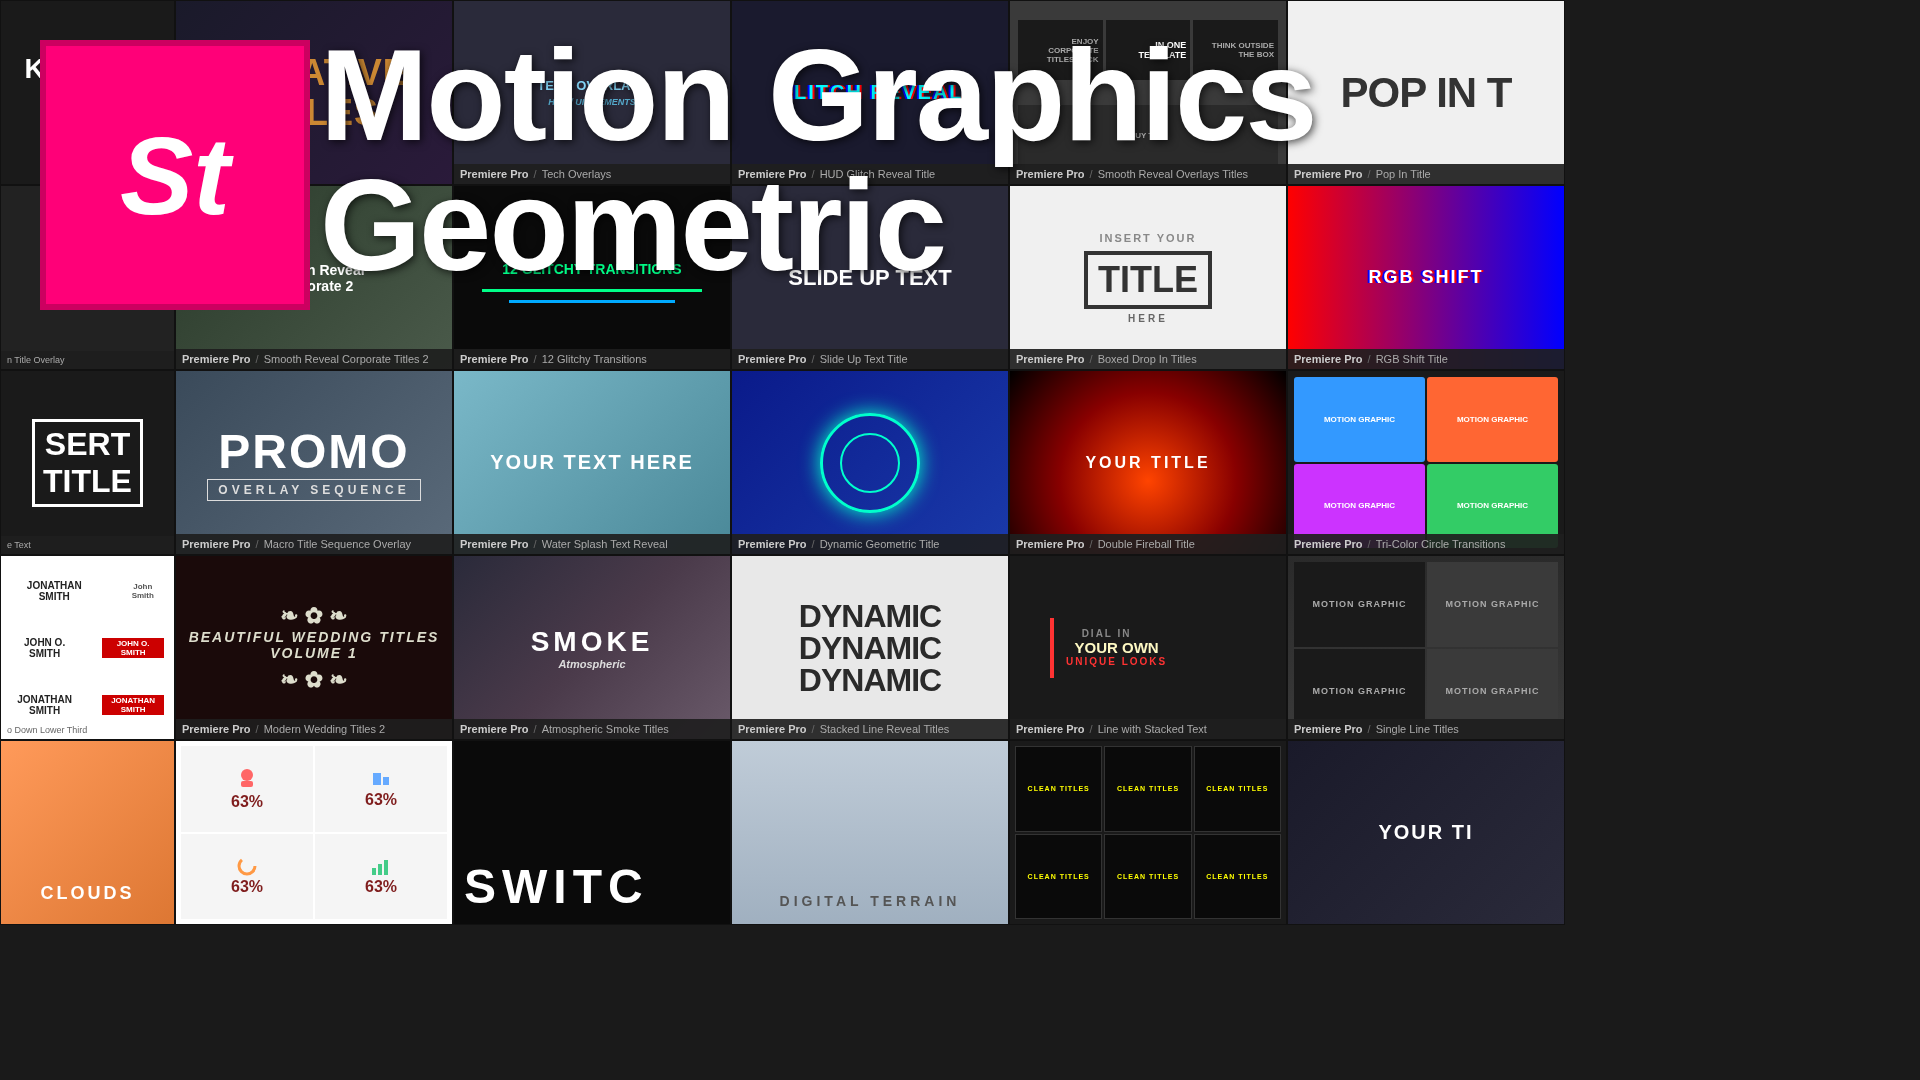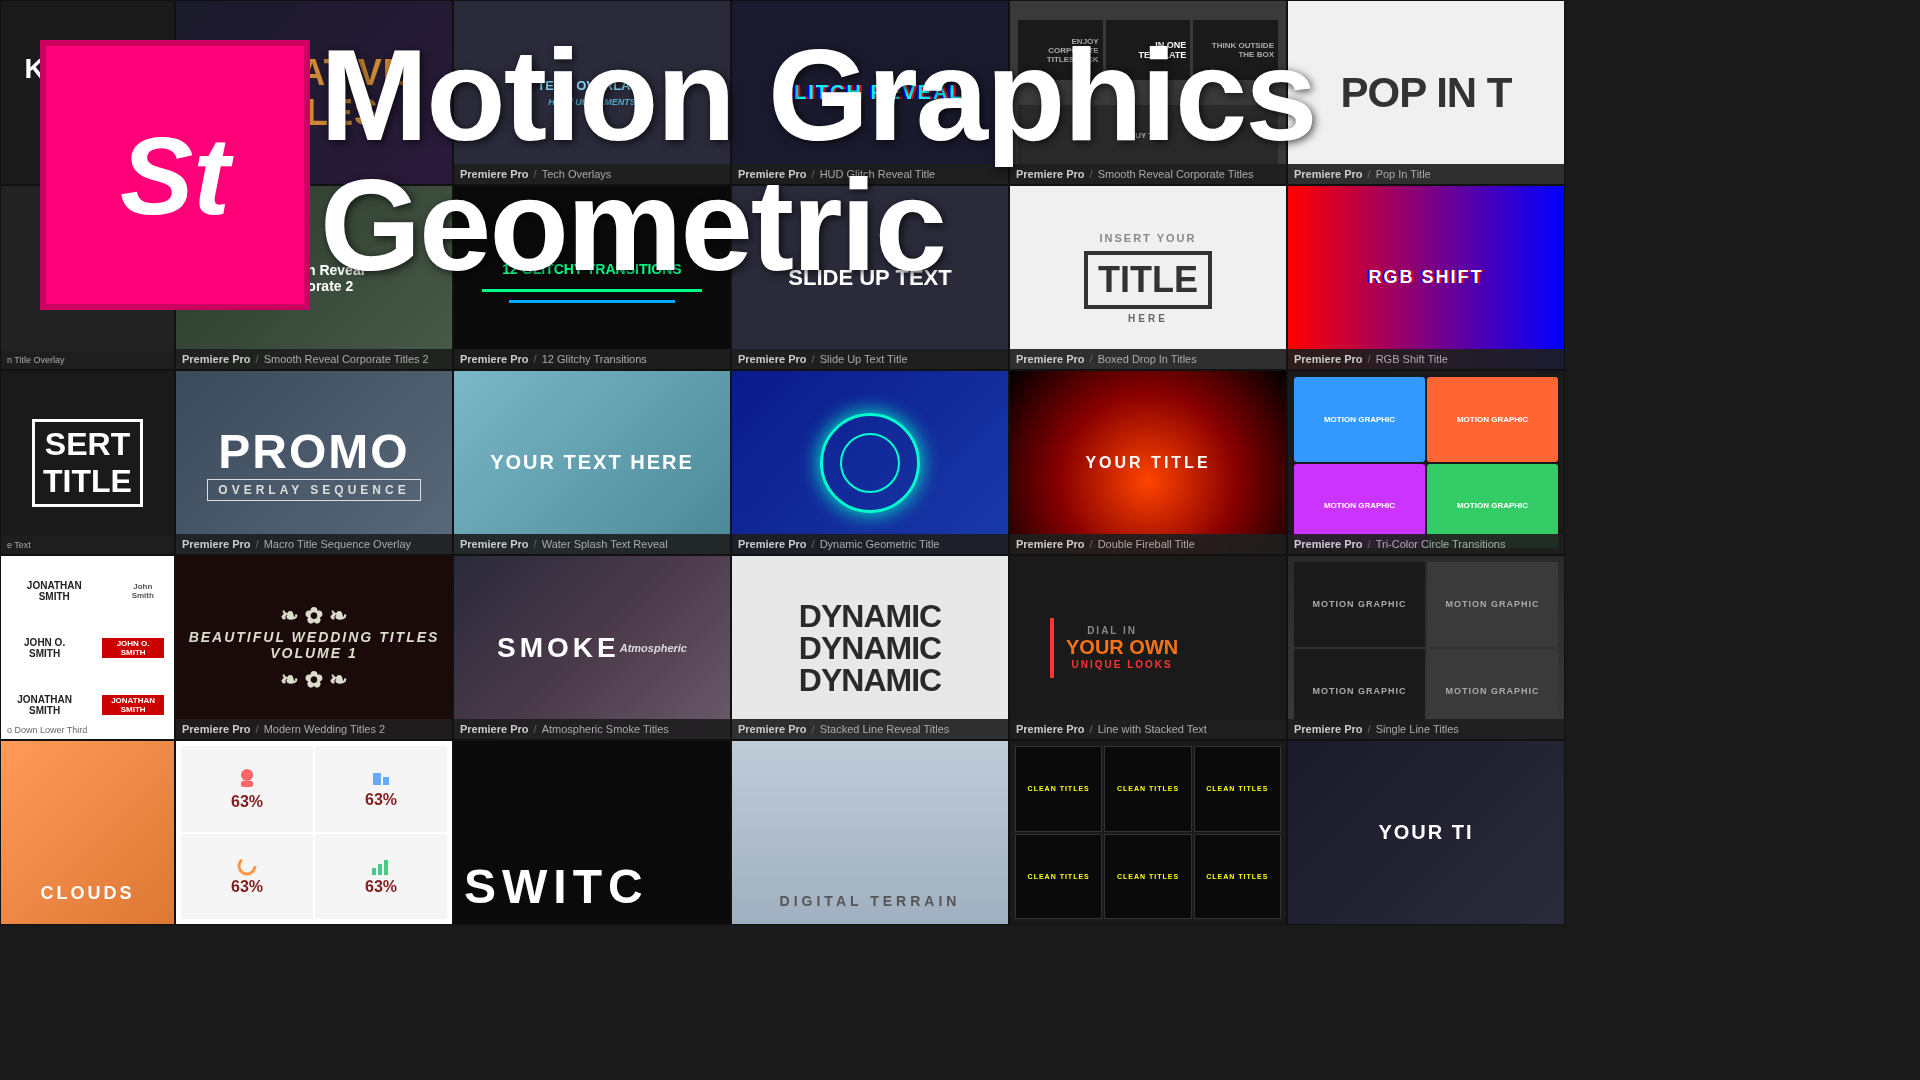--- a/index.html
+++ b/index.html
@@ -347,21 +347,21 @@
       text-transform: uppercase;
       font-style: italic;
     }
     .wedding-ornament {
       font-size: 22px;
       color: #ddddcc;
     }
     .smoke-inner {
       width: 100%; height: 100%;
       background: linear-gradient(135deg, #2a2a3a, #4a3a4a, #6a5a6a);
-      display: flex; flex-direction: row; align-items: center; justify-content: center;
+      display: flex; flex-direction: column; align-items: center; justify-content: center;
     }
     .smoke-text {
       font-size: 28px;
       font-weight: 900;
       color: white;
       letter-spacing: 4px;
       text-transform: uppercase;
     }
     .stacked-inner {
       width: 100%; height: 100%;
@@ -383,23 +383,23 @@
       padding: 15px 20px;
     }
     .ls-accent {
       width: 4px;
       height: 60px;
       background: #ff3333;
       position: absolute;
       left: 20px;
     }
     .ls-text {
-      font-size: 20px;
-      font-weight: 900;
-      color: #f97316;
+      font-size: 15px;
+      font-weight: 900;
+      color: #fef9c3;
       text-transform: uppercase;
       margin-left: 20px;
     }
     .ls-sub {
       font-size: 10px;
       color: #ff3333;
       text-transform: uppercase;
       letter-spacing: 2px;
       margin-left: 20px;
     }
@@ -559,21 +559,21 @@
 
   <div class="thumb" style="grid-column:5; grid-row:1;">
     <div class="thumb-bg" style="background:#3a3a3a;">
       <div class="corporate-grid">
         <div class="corp-item" style="background:#1a1a1a;color:#aaa;font-size:8px;">ENJOY CORPORATE TITLES PACK</div>
         <div class="corp-item" style="background:#1a1a1a;color:#fff;font-size:9px;">IN ONE TEMPLATE</div>
         <div class="corp-item" style="background:#1a1a1a;color:#aaa;font-size:8px;">THINK OUTSIDE THE BOX</div>
         <div class="corp-item" style="background:#2a2a2a;color:#aaa;font-size:8px;grid-column:span 3;">BUY THIS</div>
       </div>
     </div>
-    <div class="label-bar"><span class="pro">Premiere Pro</span><span class="slash"> / </span><span class="title-name">Smooth Reveal Corporate Titles</span></div>
+    <div class="label-bar"><span class="pro">Premiere Pro</span><span class="slash"> / </span><span class="title-name">Smooth Reveal Overlays Titles</span></div>
   </div>
 
   <div class="thumb" style="grid-column:6; grid-row:1;">
     <div class="thumb-bg card-pop">
       <div class="pop-text">POP IN T</div>
     </div>
     <div class="label-bar"><span class="pro">Premiere Pro</span><span class="slash"> / </span><span class="title-name">Pop In Title</span></div>
   </div>
 
   <div class="thumb" style="grid-column:1; grid-row:2;">

